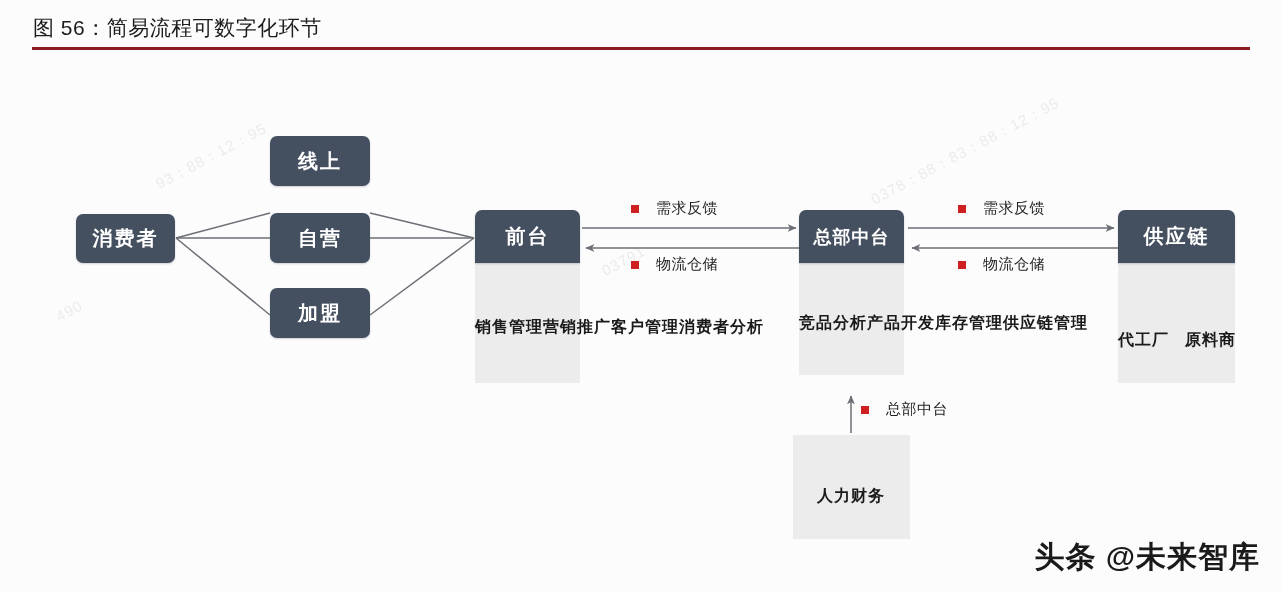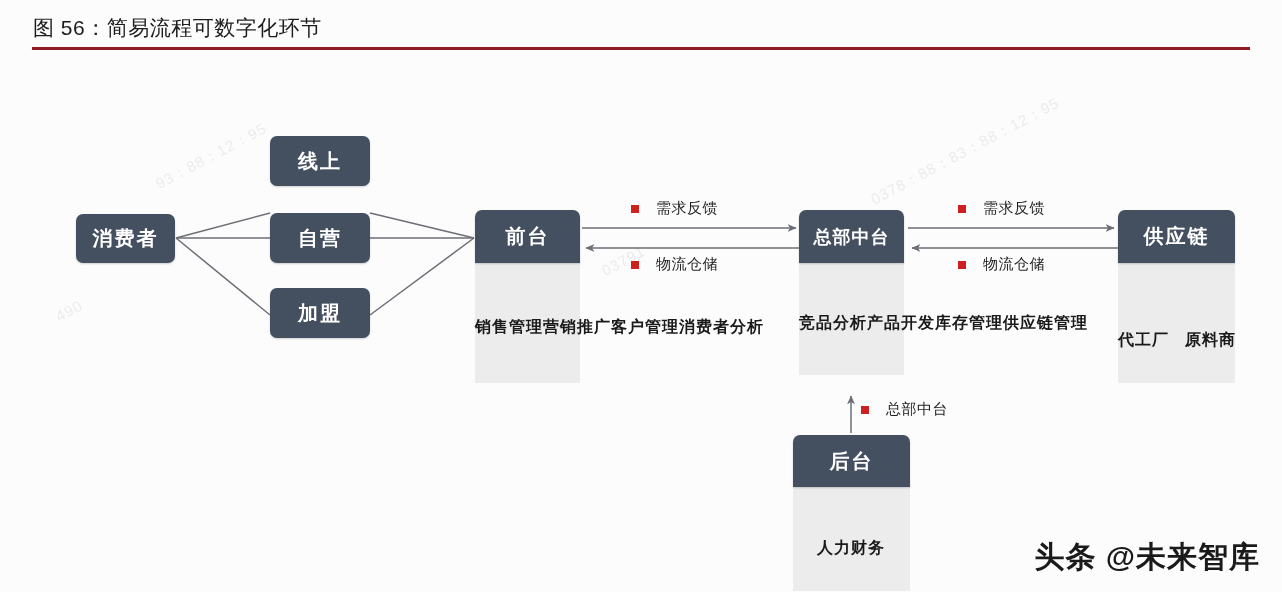--- a/index.html
+++ b/index.html
@@ -165,23 +165,20 @@
       <div class="head" style="height:53px;">
         <span>供应链</span>
       </div>
       <div class="body" style="height:120px; padding-top:34px;gap:16px;">
         <span>代工厂</span>
         <span>原料商</span>
       </div>
     </div>
 
     <div class="stack" style="left:793px; top:383px; width:117px;">
-      <div class="head" style="height:52px;">
-        <span>后台</span>
-      </div>
       <div class="body" style="height:104px; padding-top:18px;padding-left:24px;">
         <span>人力</span>
         <span>财务</span>
       </div>
     </div>
 
     <div class="edge-label" style="left:631px; top:147px;">
       <i class="bullet"></i>
       <span>需求反馈</span>
     </div>

